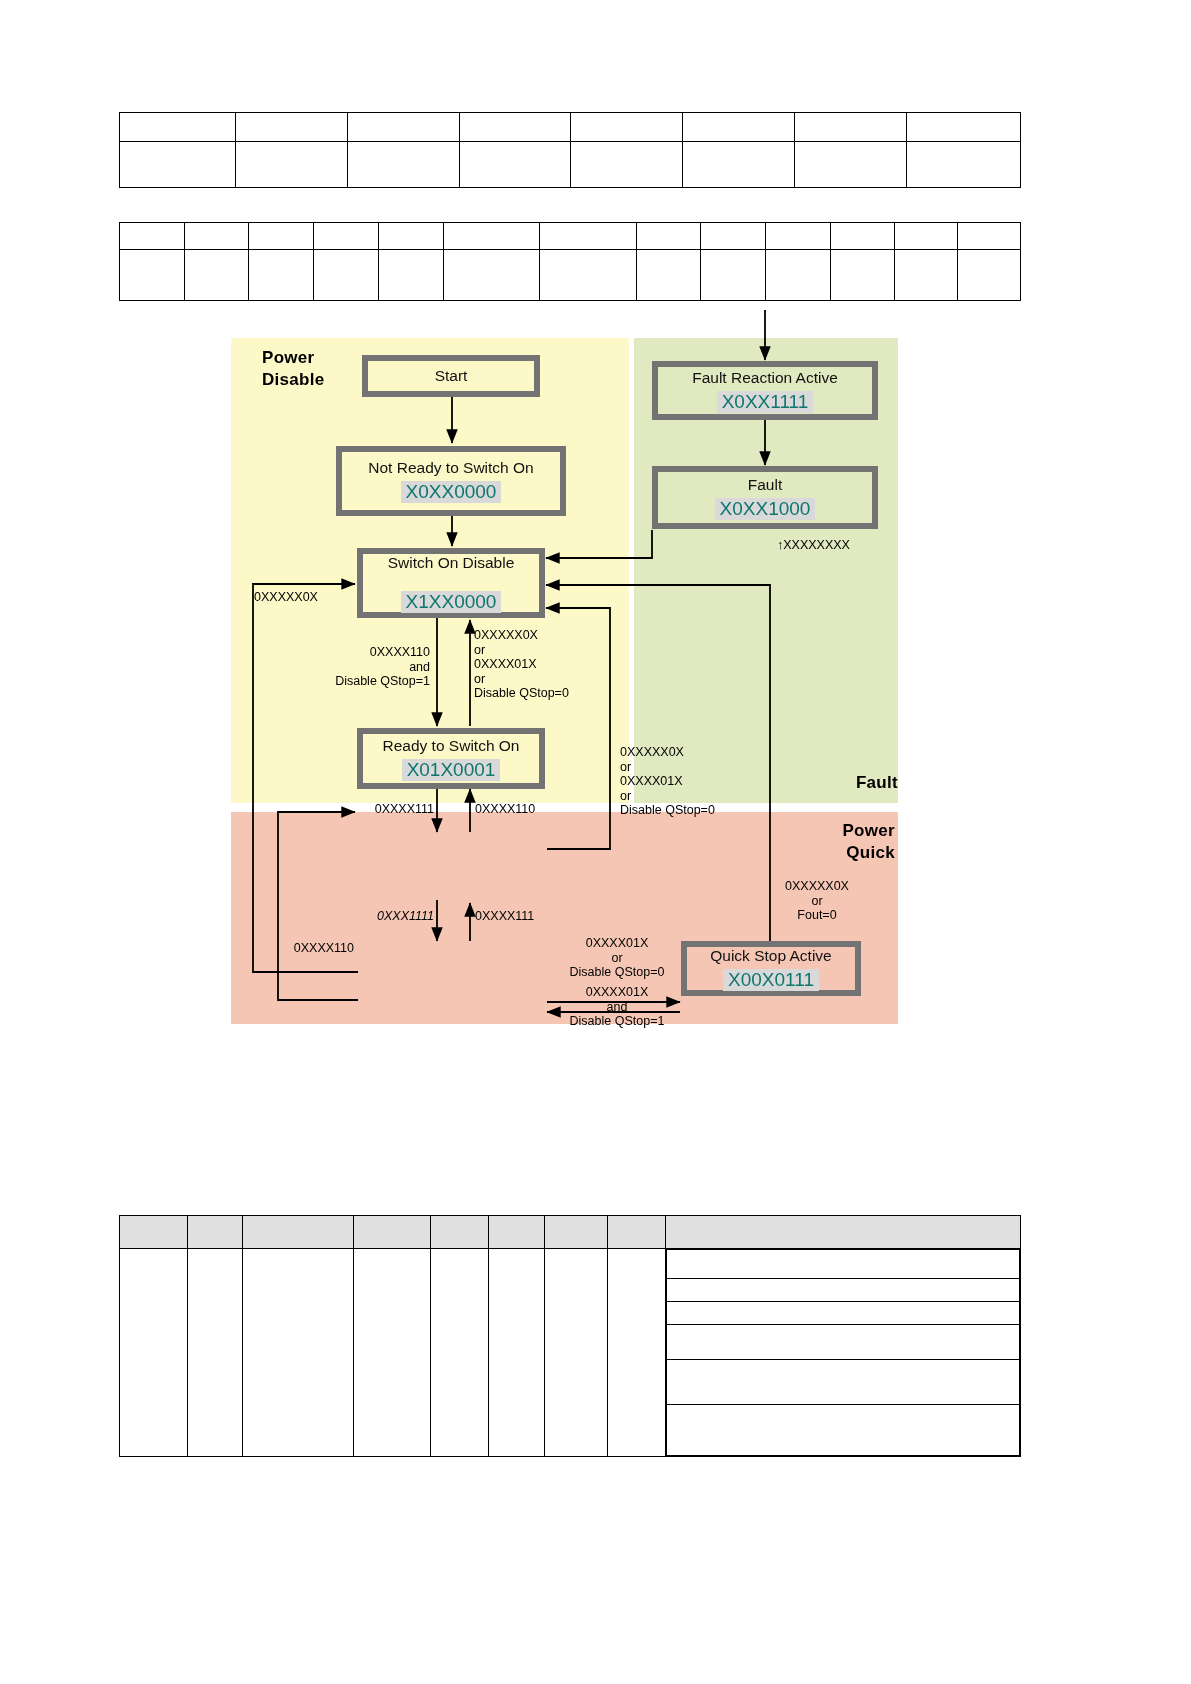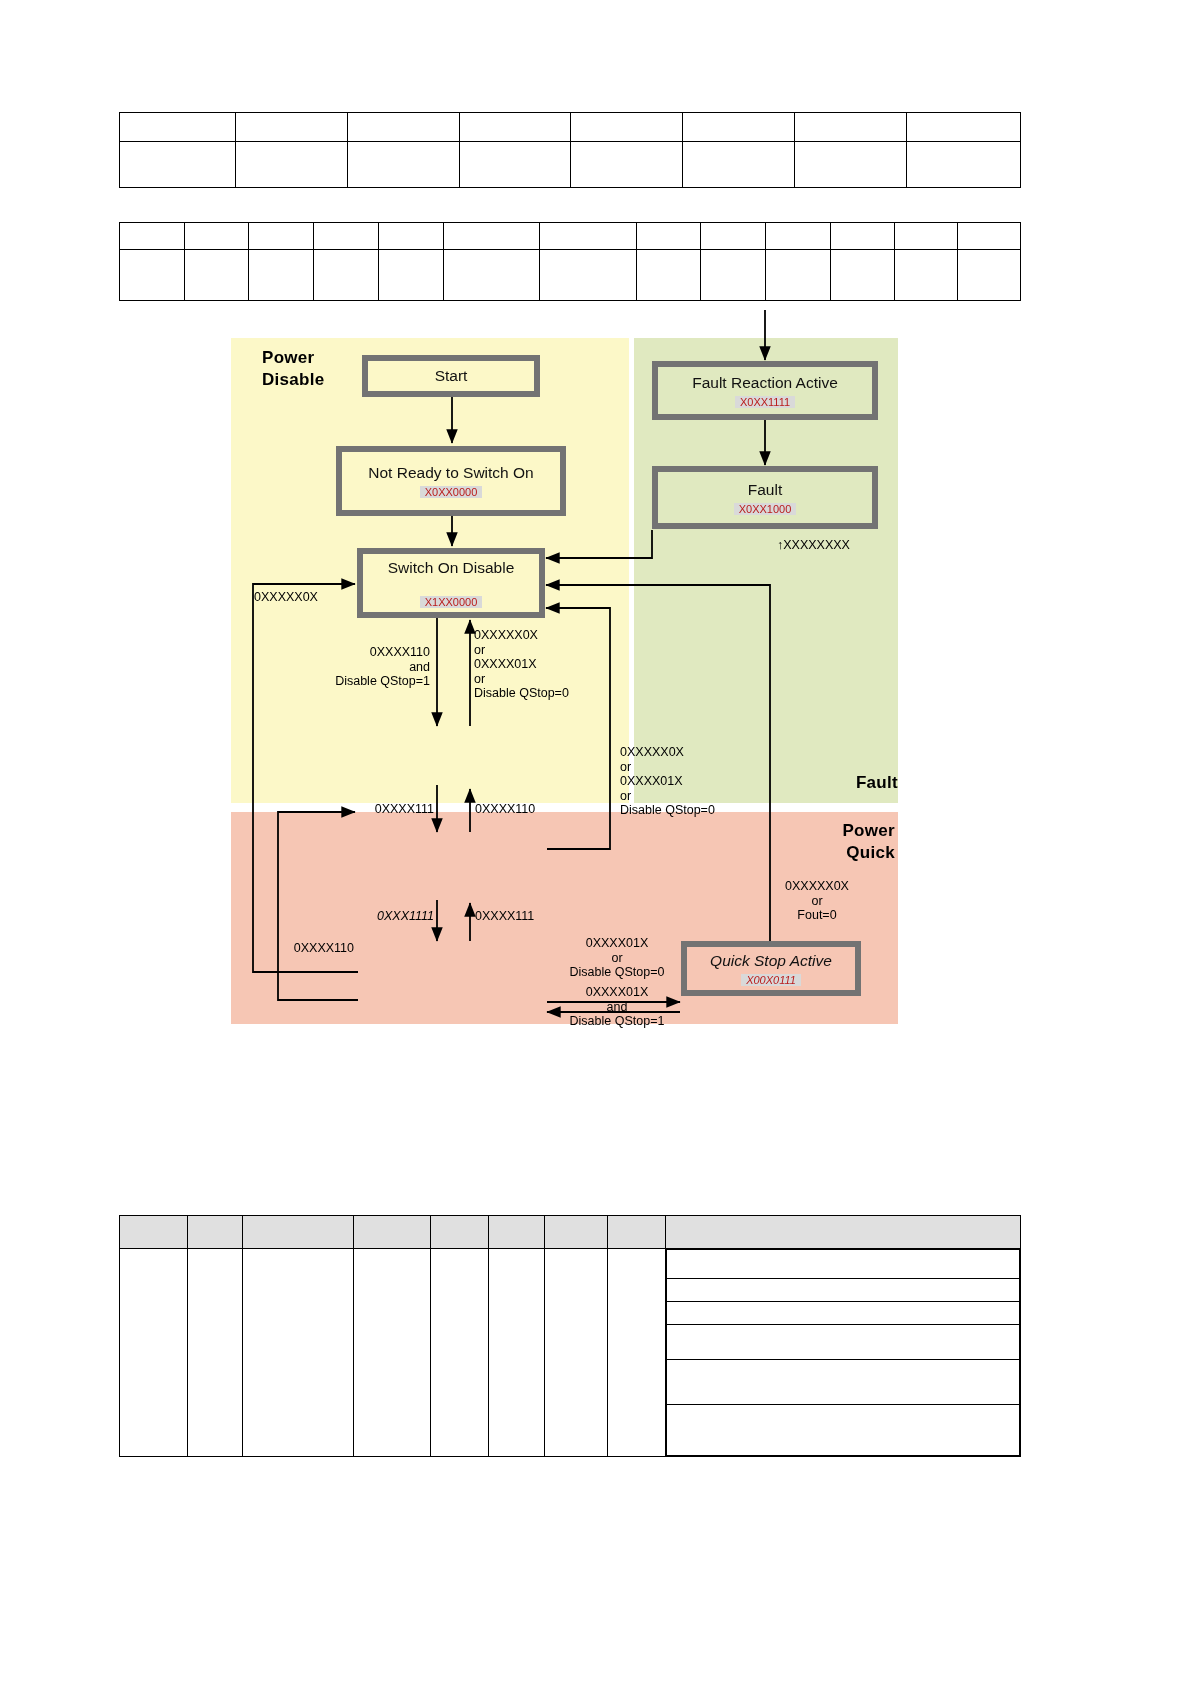--- a/index.html
+++ b/index.html
@@ -16,21 +16,21 @@
 
   
   #diagram{position:absolute;left:0;top:0;width:1191px;height:1684px;}
   .zone{position:absolute;}
   .zone-label{position:absolute;font-weight:bold;font-size:17px;color:#000;
      line-height:1.28;letter-spacing:.3px;}
 
   .node{position:absolute;border:6px solid #737373;box-sizing:border-box;
      display:flex;flex-direction:column;align-items:center;justify-content:center;}
   .node .title{font-size:15.5px;color:#111;white-space:nowrap;}
-  .node .code{font-size:11px;color:#b91c1c;background:#d9d9d9;
+  .node .code{font-size:19px;color:#0f766e;background:#d9d9d9;
      padding:0 5px;margin-top:4px;white-space:nowrap;}
   .node.single .title{margin:0;}
 
   .lbl{position:absolute;font-size:12.5px;color:#000;line-height:1.16;white-space:pre;}
   .lbl.r{text-align:right;}
   .lbl.c{text-align:center;}
 
   svg.lines{position:absolute;left:0;top:0;width:1191px;height:1684px;
      pointer-events:none;overflow:visible;}
 </style>
@@ -171,24 +171,28 @@
     <div class="node" style="left:336px;top:446px;width:230px;height:70px;background:#fcf8c8;">
       <div class="title">Not Ready to Switch On</div>
       <div class="code">X0XX0000</div>
     </div>
 
     <div class="node" style="left:357px;top:548px;width:188px;height:70px;background:#fcf8c8;gap:15px;">
       <div class="title">Switch On Disable</div>
       <div class="code">X1XX0000</div>
     </div>
 
-
-
-
-    <div class="node" style="left:681px;top:941px;width:180px;height:55px;background:#f6c6b4;font-style:italic;">
+    <div class="node" style="left:357px;top:728px;width:188px;height:61px;background:#fcf8c8;">
+      <div class="title">Ready to Switch On</div>
+      <div class="code">X01X0001</div>
+    </div>
+
+
+
+    <div class="node" style="left:681px;top:941px;width:180px;height:55px;background:#f6c6b4;">
       <div class="title">Quick Stop Active</div>
       <div class="code">X00X0111</div>
     </div>
 
     <div class="node" style="left:652px;top:361px;width:226px;height:59px;background:#e0e9c0;">
       <div class="title">Fault Reaction Active</div>
       <div class="code">X0XX1111</div>
     </div>
 
     <div class="node" style="left:652px;top:466px;width:226px;height:63px;background:#e0e9c0;">

